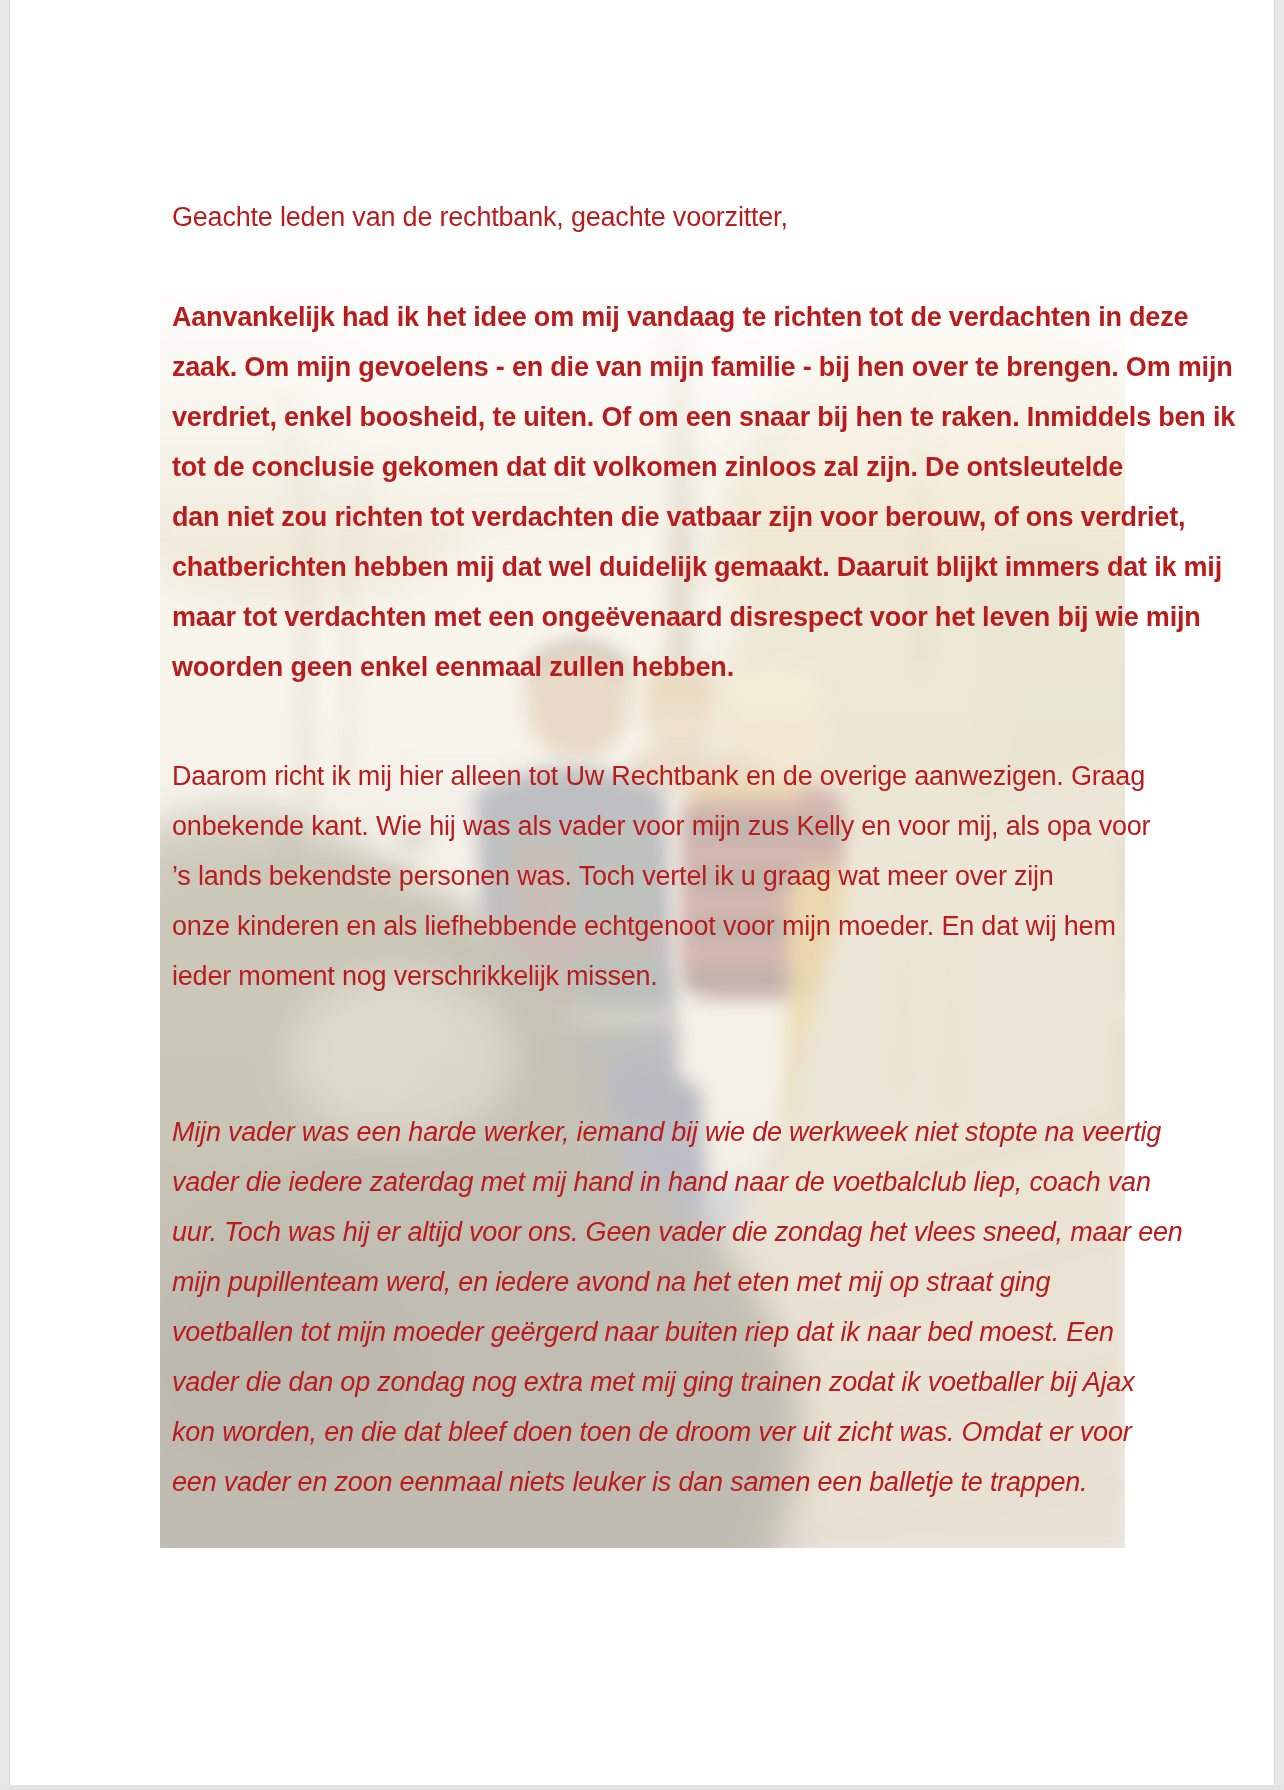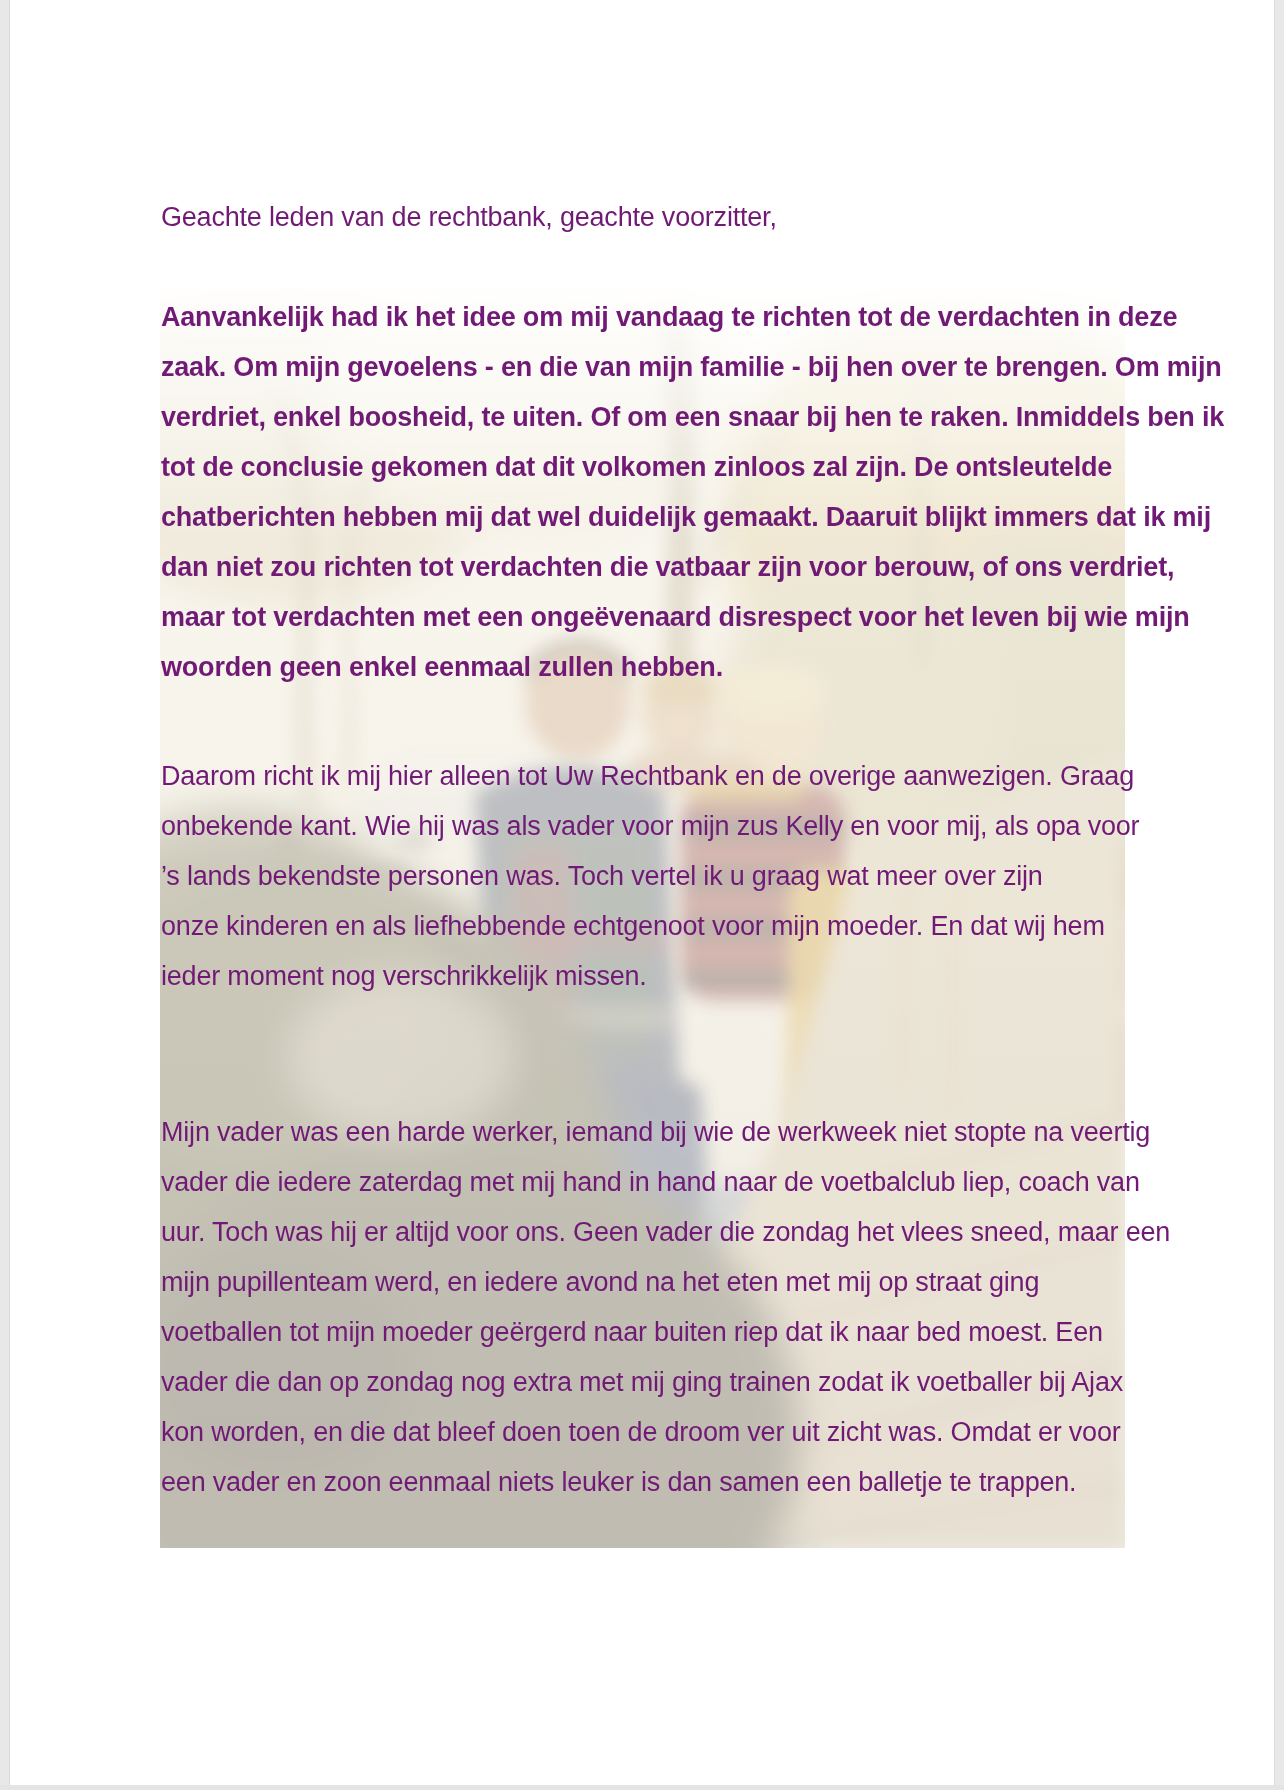--- a/index.html
+++ b/index.html
@@ -28,34 +28,34 @@
     top: 287px;
     width: 965px;
     height: 1261px;
     overflow: hidden;
   }
   .photo-watermark svg { display: block; }
 
   
   .textblock {
     position: absolute;
-    left: 161px;
-    color: #701a75;
+    left: 172px;
+    color: #b91c1c;
   }
   .doc-line {
     height: 50px;
     line-height: 50px;
     font-size: 27px;
     letter-spacing: -0.2px;
     white-space: nowrap;
   }
   #salutation { top: 192px; }
   #para1      { top: 292px; font-weight: bold; }
   #para2      { top: 751px; }
-  #para3      { top: 1107px; }
+  #para3      { top: 1107px; font-style: italic; }
 </style>
 </head>
 <body>
 
 <div id="screen">
 
   <div class="photo-watermark">
     <svg width="965" height="1261" viewBox="0 0 965 1261" xmlns="http://www.w3.org/2000/svg">
       <defs>
         <linearGradient id="pbg" x1="0" y1="0" x2="0" y2="1">
@@ -191,22 +191,22 @@
 
   <div class="textblock" id="salutation">
     <div class="doc-line">Geachte leden van de rechtbank, geachte voorzitter,</div>
   </div>
 
   <div class="textblock" id="para1">
     <div class="doc-line">Aanvankelijk had ik het idee om mij vandaag te richten tot de verdachten in deze</div>
     <div class="doc-line">zaak. Om mijn gevoelens - en die van mijn familie - bij hen over te brengen. Om mijn</div>
     <div class="doc-line">verdriet, enkel boosheid, te uiten. Of om een snaar bij hen te raken. Inmiddels ben ik</div>
     <div class="doc-line">tot de conclusie gekomen dat dit volkomen zinloos zal zijn. De ontsleutelde</div>
+    <div class="doc-line">dan niet zou richten tot verdachten die vatbaar zijn voor berouw, of ons verdriet,</div>
     <div class="doc-line">chatberichten hebben mij dat wel duidelijk gemaakt. Daaruit blijkt immers dat ik mij</div>
-    <div class="doc-line">dan niet zou richten tot verdachten die vatbaar zijn voor berouw, of ons verdriet,</div>
     <div class="doc-line">maar tot verdachten met een ongeëvenaard disrespect voor het leven bij wie mijn</div>
     <div class="doc-line">woorden geen enkel eenmaal zullen hebben.</div>
   </div>
 
   <div class="textblock" id="para2">
     <div class="doc-line">Daarom richt ik mij hier alleen tot Uw Rechtbank en de overige aanwezigen. Graag</div>
     <div class="doc-line">onbekende kant. Wie hij was als vader voor mijn zus Kelly en voor mij, als opa voor</div>
     <div class="doc-line">’s lands bekendste personen was. Toch vertel ik u graag wat meer over zijn</div>
     <div class="doc-line">onze kinderen en als liefhebbende echtgenoot voor mijn moeder. En dat wij hem</div>
     <div class="doc-line">ieder moment nog verschrikkelijk missen.</div>

